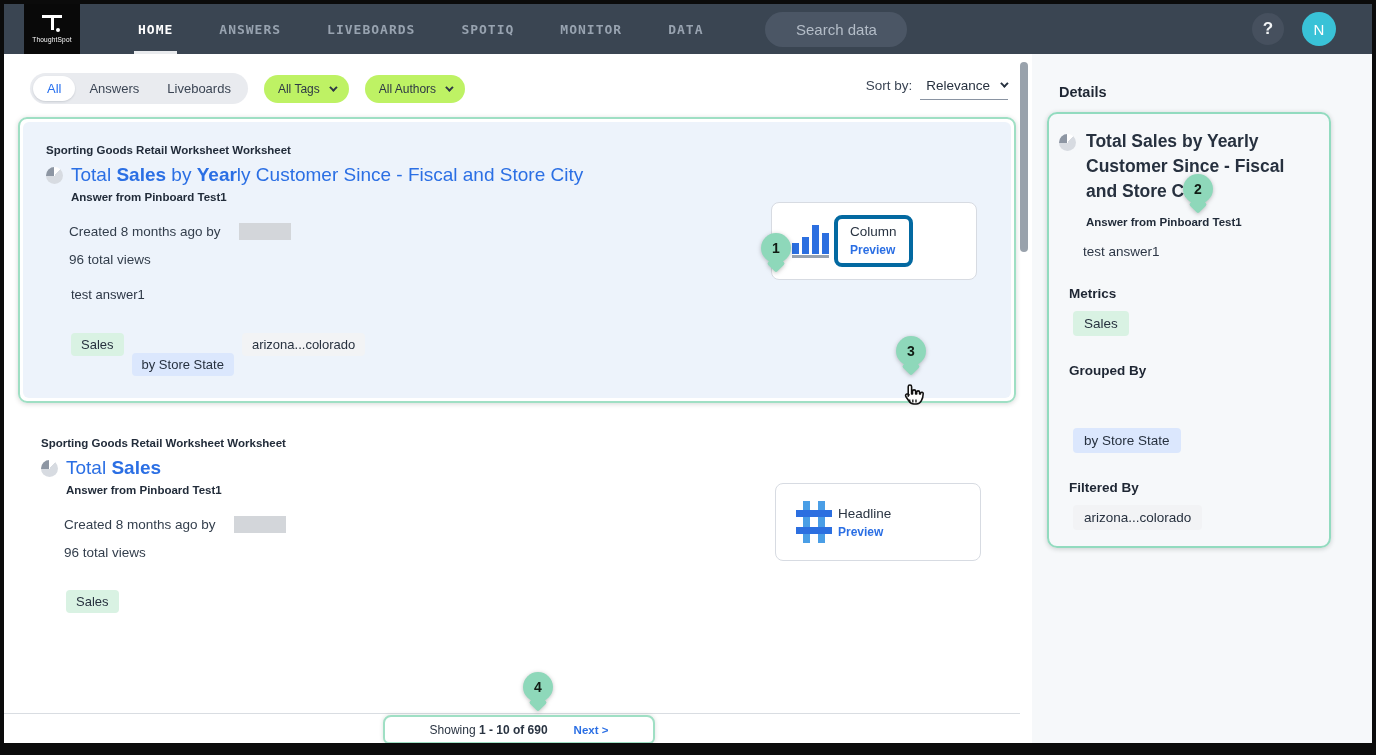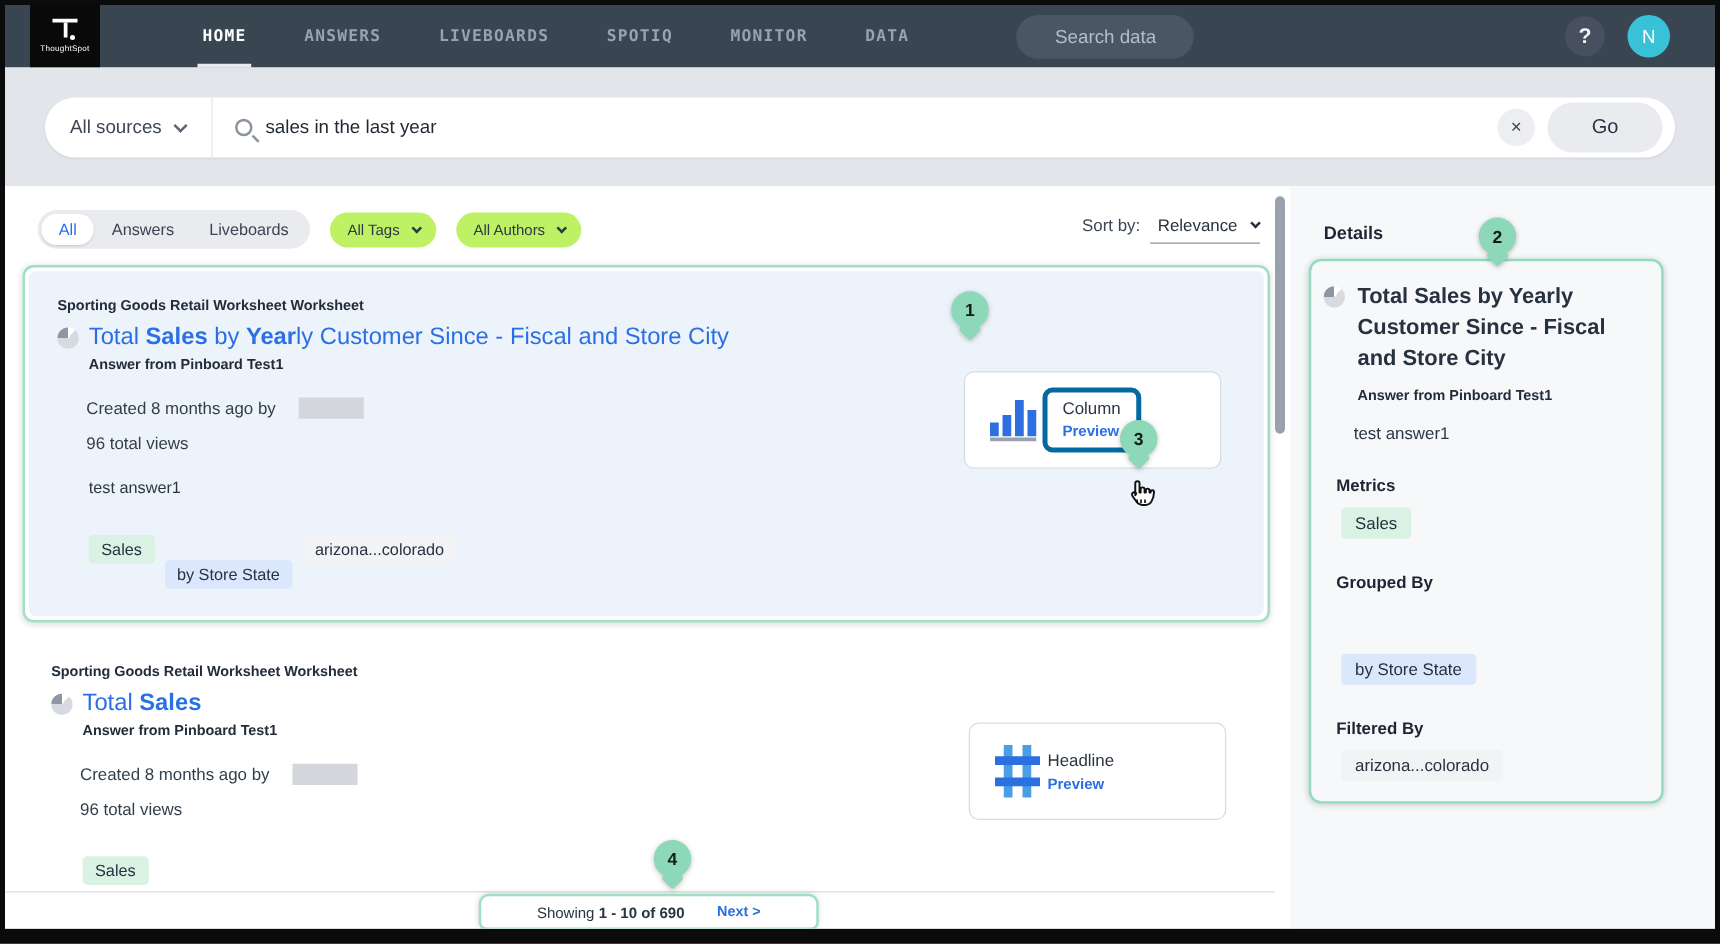--- a/index.html
+++ b/index.html
@@ -1,21 +1,21 @@
 <!DOCTYPE html>
 <html><head>
 <meta charset="utf-8">
 <style>
   * { margin:0; padding:0; box-sizing:border-box; }
   body { font-family:"Liberation Sans", sans-serif; background:#555; }
   #frame { position:relative; width:1376px; height:755px; background:#0b0b0b; overflow:hidden; }
   #page { position:absolute; left:4px; top:4px; width:1368px; height:739px; background:#fff; display:flex; flex-direction:column; overflow:hidden; }
 
   
-  .navbar { height:50px; background:#3a4552; display:flex; align-items:center; flex-shrink:0;gap:24px; }
+  .navbar { height:50px; background:#3a4552; display:flex; align-items:center; flex-shrink:0; }
   .logo-box { width:56px; height:50px; background:#090909; margin-left:20px; display:flex; flex-direction:column; align-items:center; justify-content:center; gap:3px; }
   .logo-glyph { position:relative; width:22px; height:18px; }
   .logo-glyph .bar { position:absolute; top:0; left:1px; width:20px; height:3px; background:#fff; }
   .logo-glyph .stem { position:absolute; top:3px; left:10px; width:3px; height:12px; background:#fff; }
   .logo-glyph .dot { position:absolute; bottom:1px; left:15px; width:4px; height:4px; border-radius:50%; background:#fff; }
   .logo-text { color:#fff; font-size:6.5px; letter-spacing:0.2px; }
   .nav-items { display:flex; align-items:center; margin-left:58px; gap:46px; height:100%; }
   .nav-item { position:relative; height:100%; display:flex; align-items:center; color:#98a3b0; font-family:"DejaVu Sans Mono", monospace; font-size:13px; letter-spacing:1px; font-weight:bold; cursor:pointer; }
   .nav-item.active { color:#ffffff; }
   .nav-item.active::after { content:""; position:absolute; left:-4px; right:-4px; bottom:0; height:3px; background:#e9ebee; }
@@ -137,33 +137,20 @@
         <div class="nav-item">MONITOR</div>
         <div class="nav-item">DATA</div>
       </div>
       <div class="nav-search-pill">Search data</div>
       <div class="nav-right">
         <div class="help-circle">?</div>
         <div class="avatar-circle">N</div>
       </div>
     </div>
 
-    <div class="search-strip">
-      <div class="search-pill">
-        <div class="src-select">
-          <span>All sources</span>
-          <span class="chev"></span>
-        </div>
-        <div class="search-div"></div>
-        <span class="mag"></span>
-        <input class="search-input" type="text" value="sales in the last year" style="">
-        <div class="clear-btn">×</div>
-        <button class="go-btn">Go</button>
-      </div>
-    </div>
 
     <div class="content-row">
       <div class="main-col">
 
         <div class="filter-row">
           <div class="tab-group">
             <div class="tab-pill active">All</div>
             <div class="tab-pill">Answers</div>
             <div class="tab-pill">Liveboards</div>
           </div>

